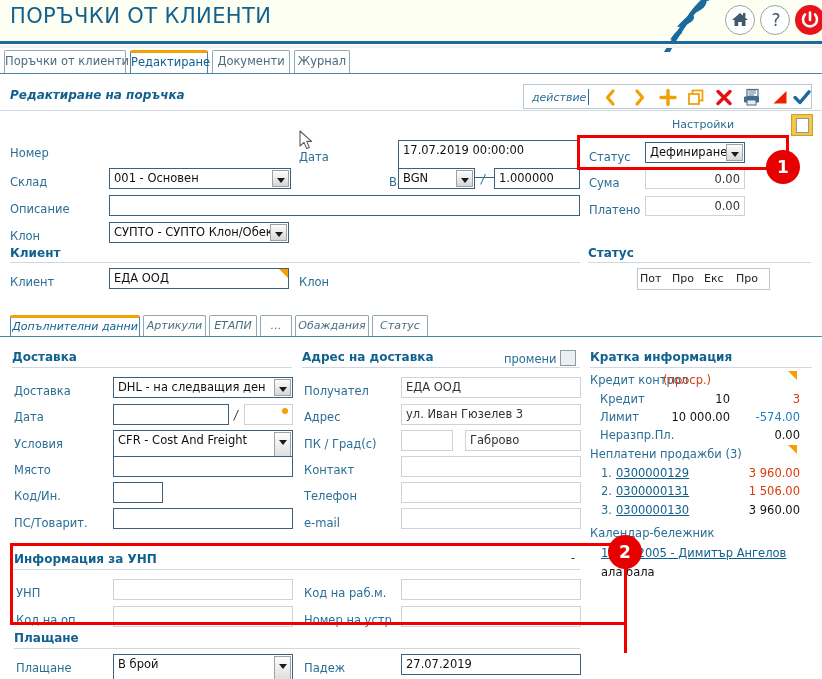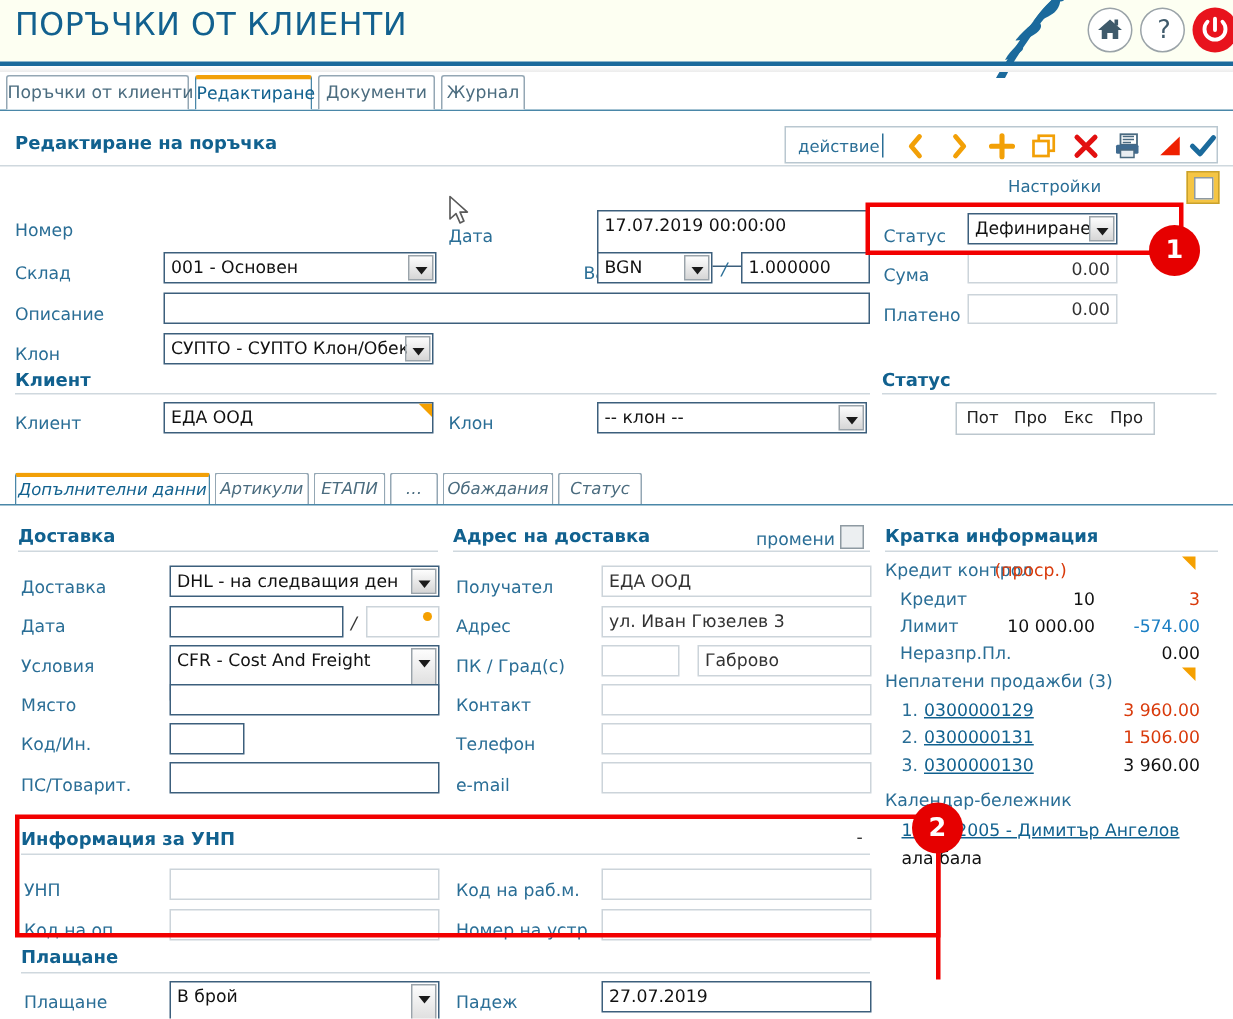--- a/index.html
+++ b/index.html
@@ -32,21 +32,21 @@
   .tabstrip{position:absolute;left:0;top:50px;width:822px;height:24px;}
   .tabstrip .base{position:absolute;left:0;top:23px;width:822px;height:1px;background:#4a87a8;}
   .tab{position:absolute;top:0;height:23px;box-sizing:border-box;
     border:1px solid #94a7b4;border-bottom:none;background:#ffffff;
     font-size:11.5px;color:#4b6c7f;line-height:21px;text-align:center;
     border-radius:2px 2px 0 0;white-space:nowrap;}
   .tab.active{color:#11618f;border-color:#4a87a8;border-top:3px solid #f2a007;
     line-height:19px;background:#fff;z-index:3;}
 
   
-  .actbar{position:absolute;left:0;top:84px;width:728px;height:26px;}
+  .actbar{position:absolute;left:0;top:84px;width:728px;height:26px;font-style:italic;}
   .act-title{position:absolute;left:10px;top:4px;font-size:12px;font-weight:bold;color:#11618f;}
   .act-box{position:absolute;left:523px;top:0px;width:289px;height:25px;
     box-sizing:border-box;border:1px solid #b9c7d0;background:#fff;}
   .act-lbl{position:absolute;left:8px;top:6px;font-size:11px;color:#2a6e96;}
   .act-sep{position:absolute;left:64px;top:4px;width:1px;height:16px;background:#2a6e96;}
   .ai{position:absolute;top:3px;width:20px;height:19px;cursor:pointer;}
   .actline{position:absolute;left:0;top:110px;width:822px;height:1px;background:#cfd8de;}
   .settings-lbl{position:absolute;left:672px;top:118px;font-size:11px;color:#2a6e96;}
   .settings-box{position:absolute;left:791px;top:114px;width:22px;height:22px;
     box-sizing:border-box;background:#f5c544;border:1px solid #c9a12c;}
@@ -81,21 +81,21 @@
   .itab{position:absolute;top:0;height:21px;box-sizing:border-box;
     border:1px solid #94a7b4;border-bottom:none;background:#fff;
     font-size:11px;color:#4b6c7f;line-height:19px;text-align:center;
     border-radius:2px 2px 0 0;white-space:nowrap;font-style:italic;}
   .itab.active{color:#11618f;border-color:#4a87a8;border-top:3px solid #f2a007;line-height:17px;}
   .itab-base{position:absolute;height:1px;background:#4a87a8;}
 
   
   .stbtns{position:absolute;box-sizing:border-box;border:1px solid #bcc7ce;background:#fff;}
   .stbtn{position:absolute;top:2px;width:30px;height:17px;line-height:16px;
-    text-align:center;font-size:11px;color:#222;cursor:pointer;}
+    text-align:left;font-size:11px;color:#222;cursor:pointer;}
 
   
   .ip-row{position:absolute;font-size:11.5px;white-space:nowrap;}
   .ip-lbl{color:#2a6e96;}
   .ip-dark{color:#111;}
   .ip-red{color:#d93a0b;}
   .ip-blue{color:#1b7fc4;}
   .ip-link{color:#11618f;text-decoration:underline;cursor:pointer;}
   .ip-corner{position:absolute;width:0;height:0;
     border-top:9px solid #f5a000;border-left:9px solid transparent;}
@@ -258,24 +258,20 @@
   <div class="sect" style="left:10px;top:246px">Клиент</div>
   <div class="sect-rule" style="left:10px;top:262px;width:570px"></div>
 
   <div class="lbl" style="left:10px;top:275px">Клиент</div>
   <div class="fld" style="left:109px;top:268px;width:180px;height:21px">
     <span>ЕДА ООД</span>
     <span class="corner"></span>
   </div>
 
   <div class="lbl" style="left:299px;top:275px">Клон</div>
-  <div class="sel" style="left:398px;top:268px;width:180px;height:21px">
-    <span class="txt">-- клон --</span>
-    <span class="arw"></span>
-  </div>
 
   <div class="sect" style="left:588px;top:246px">Статус</div>
   <div class="sect-rule" style="left:588px;top:262px;width:223px"></div>
   <div class="stbtns" style="left:637px;top:268px;width:133px;height:22px">
     <div class="stbtn" style="left:2px">Пот</div>
     <div class="stbtn" style="left:34px">Про</div>
     <div class="stbtn" style="left:66px">Екс</div>
     <div class="stbtn" style="left:98px">Про</div>
   </div>
 

